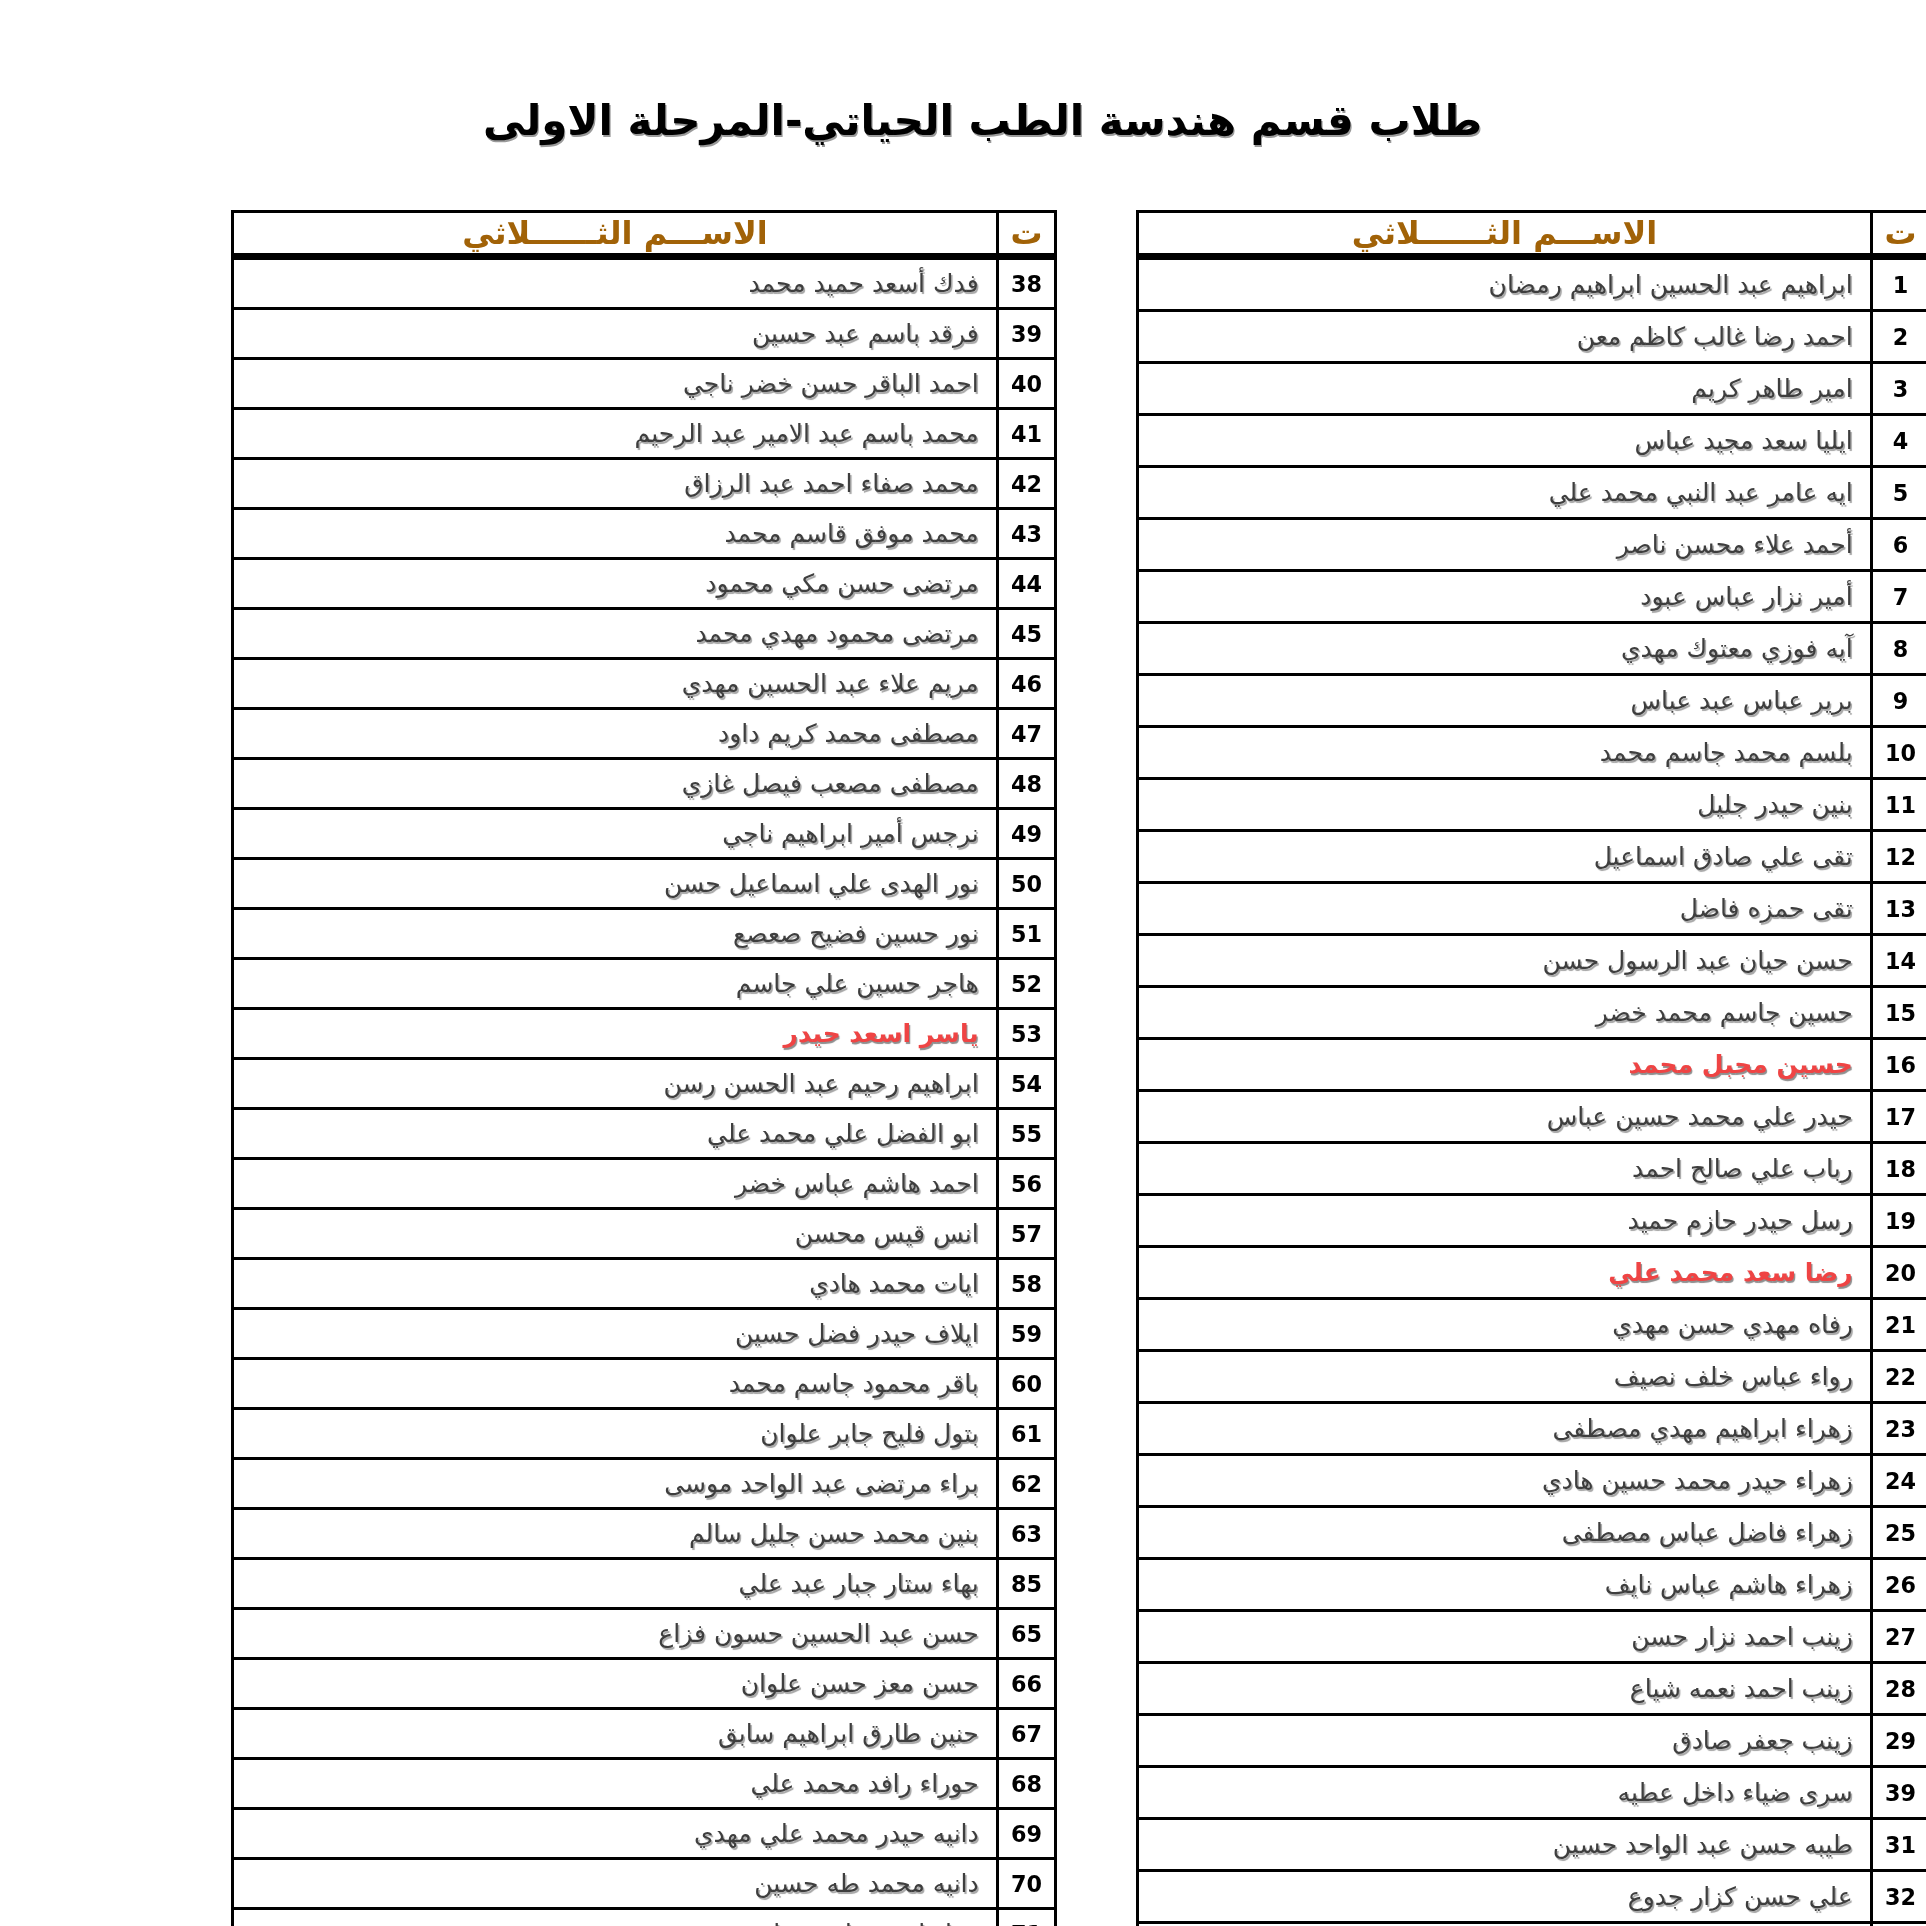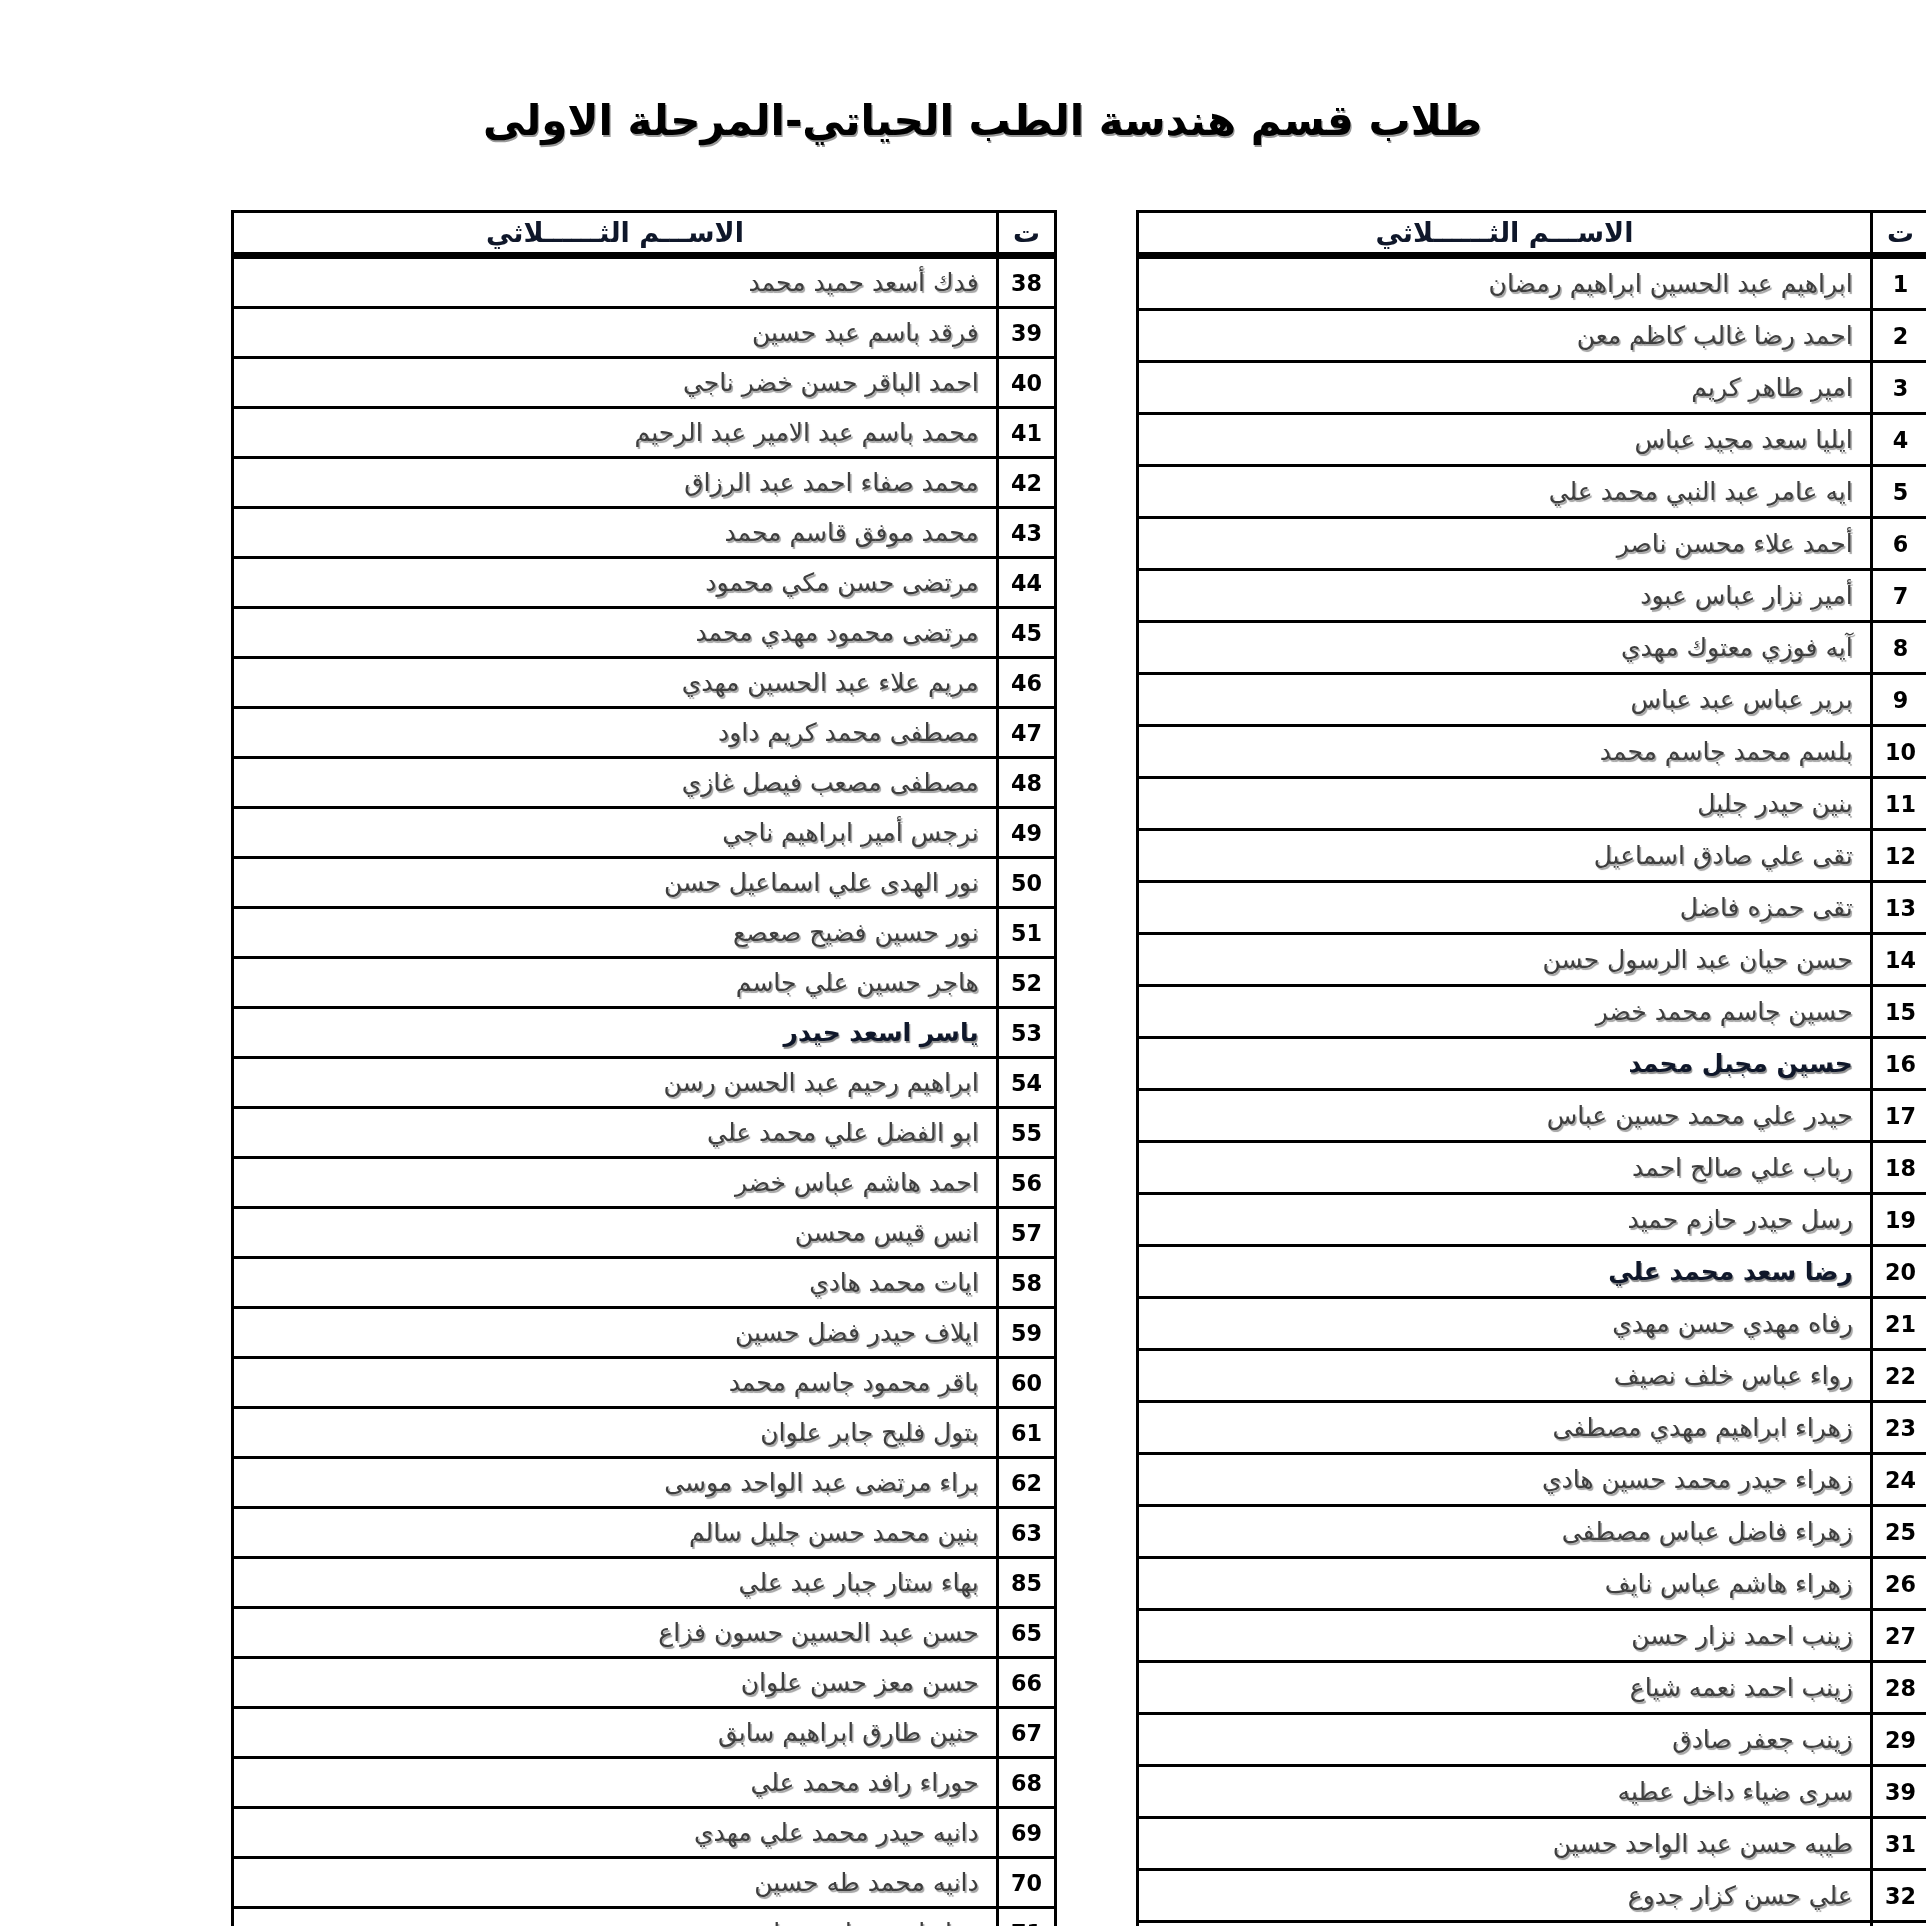--- a/index.html
+++ b/index.html
@@ -14,38 +14,38 @@
     text-align:center;direction:rtl;
     font-size:42px;font-weight:bold;color:#000;
     text-shadow:1.2px 1.5px 0.4px #9a9a9a;
     letter-spacing:0.4px;
   }
   table.tbl{
     position:absolute;border-collapse:collapse;table-layout:fixed;background:#fff;
   }
   .tbl th,.tbl td{border:3.9px solid #000;background:#fff;}
   .tbl th{
-    height:37px;font-size:27px;font-weight:bold;color:#0f172a;
+    height:37px;font-size:32px;font-weight:bold;color:#a16207;
     vertical-align:middle;direction:rtl;
     border-bottom-width:7.7px;
   }
   .tbl col.num-col{width:58px;}
   .tbl td.num{
     font-size:22.3px;font-weight:bold;color:#000;
     text-align:center;vertical-align:middle;
     font-family:"DejaVu Sans",sans-serif;
   }
   .tbl td.name{
     font-size:25px;color:#3e3e3e;
     direction:rtl;text-align:right;vertical-align:middle;
     padding:0 17.3px 0 4.6px;
     text-shadow:1.5px 1.9px 0.8px #a6a6a6;
     white-space:nowrap;overflow:hidden;
   }
-  .tbl td.name.bold{color:#0f172a;font-weight:bold;text-shadow:1.2px 1.5px 0.8px #8f8f8f;}
+  .tbl td.name.bold{color:#ef4444;font-weight:bold;text-shadow:1.2px 1.5px 0.8px #8f8f8f;}
   .tbl-left{left:231px;top:210px;width:826px;}
   .tbl-left td{height:45px;}
   .tbl-right{left:1136px;top:210px;width:795px;}
   .tbl-right td{height:47px;}
 </style>
 </head>
 <body>
 
 <div class="page">
 

